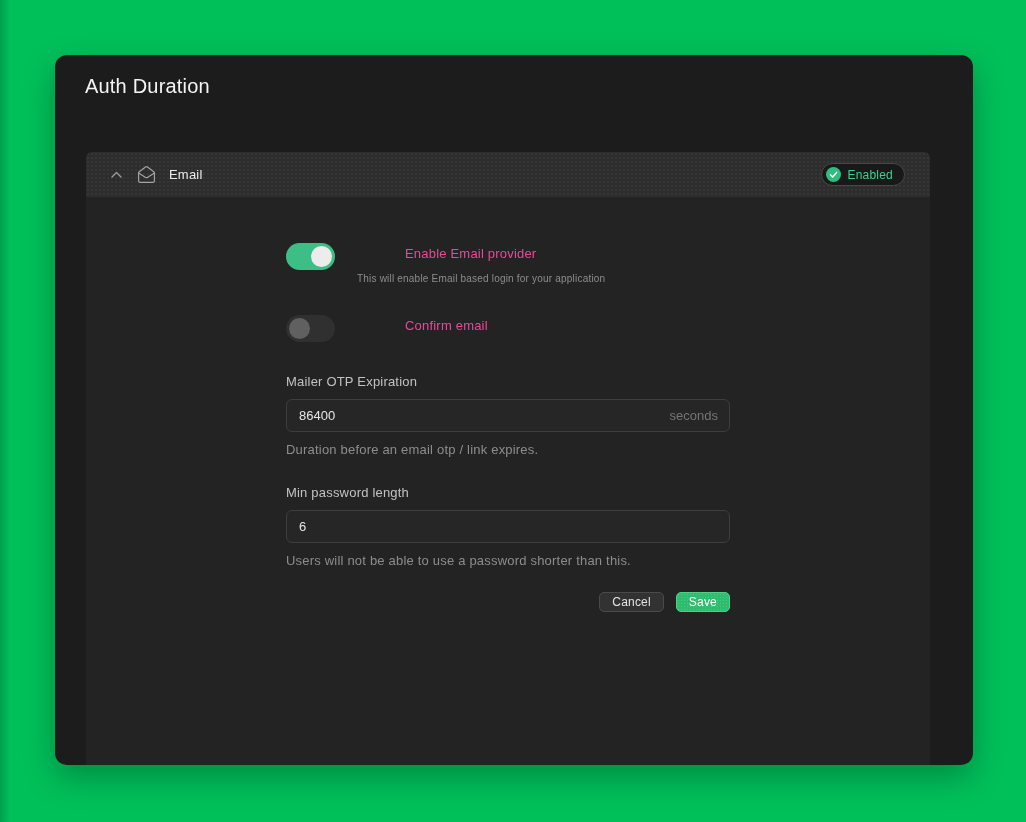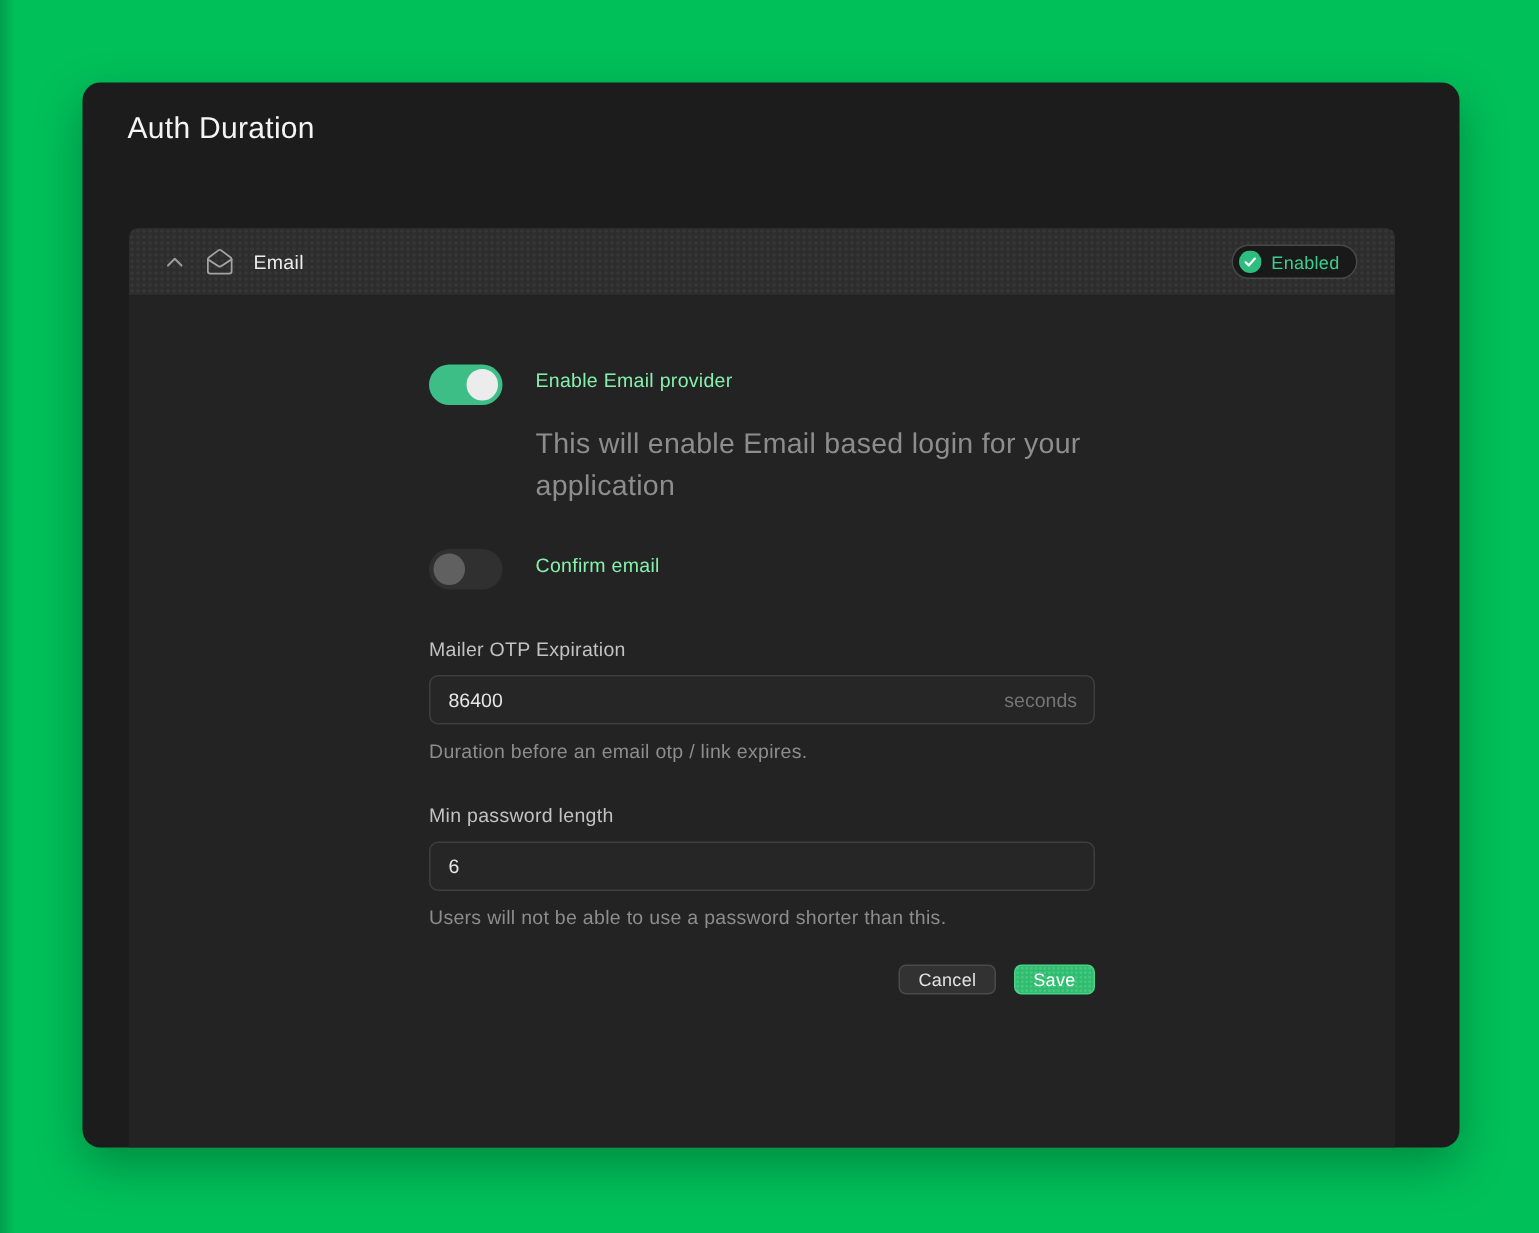--- a/index.html
+++ b/index.html
@@ -59,22 +59,22 @@
     width:49px; height:27px; flex:0 0 49px; border-radius:14px;
     position:relative; border:none; cursor:pointer; padding:0;
   }
   .switch .knob { position:absolute; top:3px; width:21px; height:21px; border-radius:50%; }
   .switch.on  { background:#3dbe87; }
   .switch.on .knob  { right:3px; background:#ececec; }
   .switch.off { background:#303030; }
   .switch.off .knob { left:3px; background:#606060; }
 
   .row-text { flex:1; padding-top:3px; }
-  .row-label { font-size:13px; color:#86efac; letter-spacing:.2px; }
-  .row-desc  { margin-top:22px; font-size:19px; color:#8d8d8d; line-height:1.45; letter-spacing:.2px; }
+  .row-label { font-size:13px; color:#ec4899; letter-spacing:.2px;margin-left:48px; }
+  .row-desc  { margin-top:11px; font-size:10px; color:#8d8d8d; line-height:1.45; letter-spacing:.2px; }
 
   .field { margin-top:33px; }
   .field:first-of-type { margin-top:33px; }
   .field-label { display:block; font-size:13px; color:#c2c2c2; letter-spacing:.2px; margin-bottom:10px; }
   .input-wrap { position:relative; }
   .text-input {
     width:100%; height:33px;
     background:#262626; border:1px solid #3e3e3e; border-radius:6px;
     color:#e6e6e6; font-size:13px; font-family:inherit;
     padding:0 70px 0 12px; outline:none;

